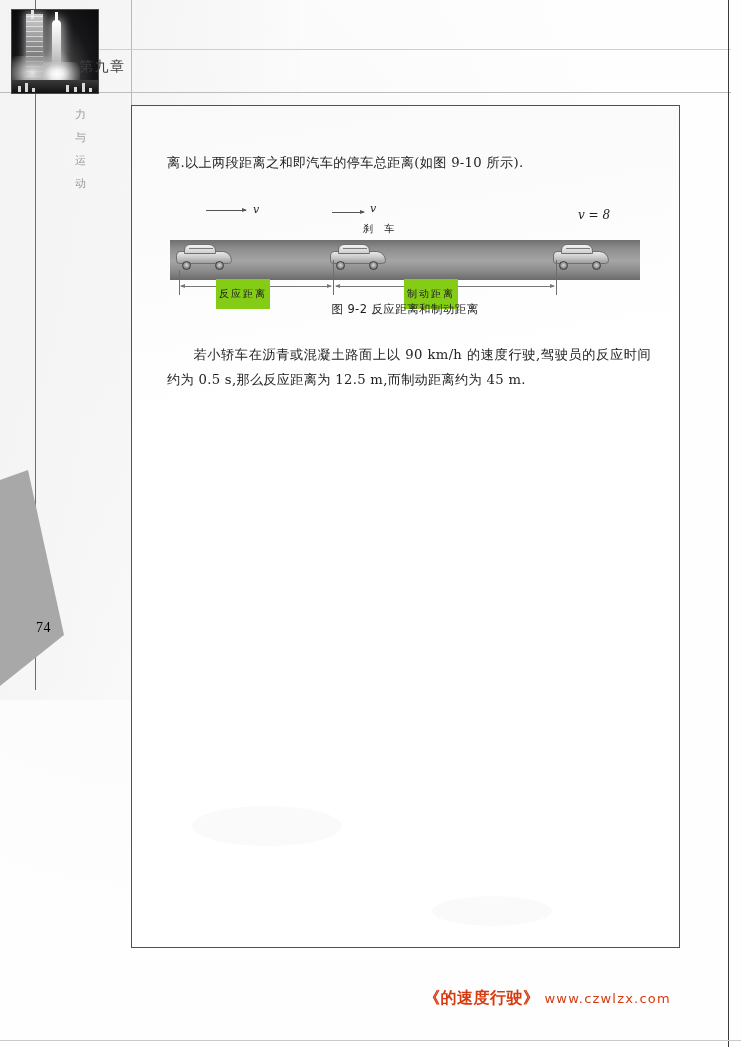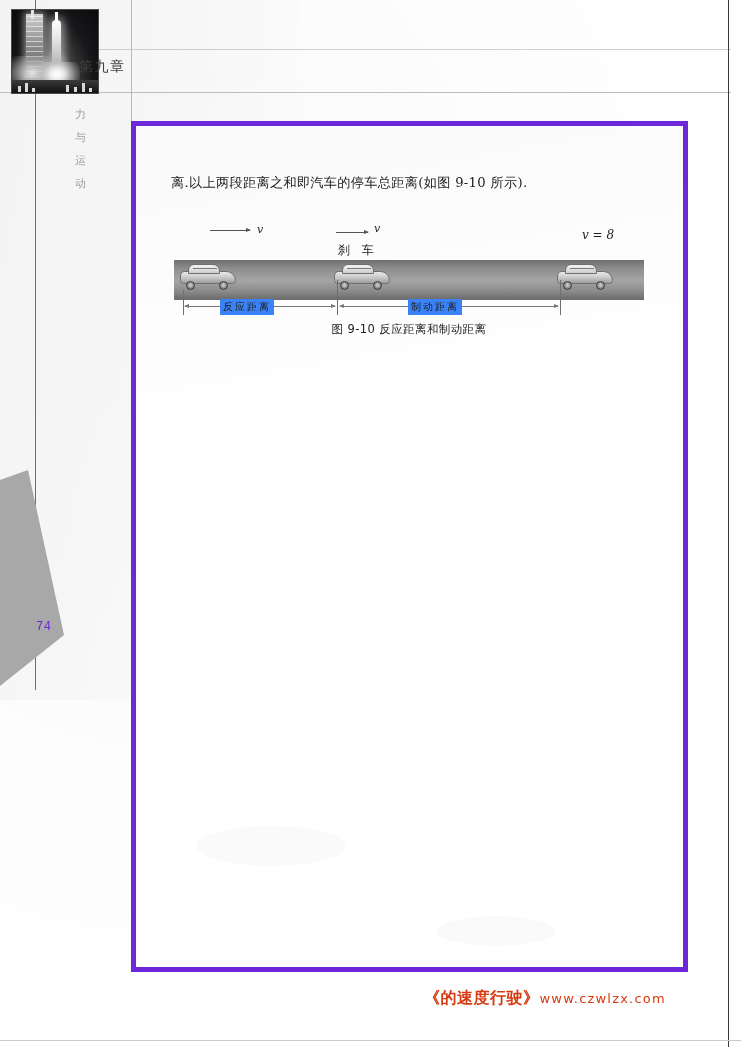--- a/index.html
+++ b/index.html
@@ -107,28 +107,28 @@
   .hdr-rule-a{position:absolute;left:97px;top:49px;width:634px;height:1px;background:#cfcfcf;}
   .hdr-rule-b{position:absolute;left:0px;top:92px;width:731px;height:1px;background:#bdbdbd;}
 
   
   .folio-shape{
     position:absolute;left:0px;top:470px;width:120px;height:225px;
   }
   .folio-shape svg{display:block;}
   .folio-number{
     position:absolute;left:36px;top:620px;
-    font-size:12px;color:#6d28d9;letter-spacing:.5px;
-    font-family:Liberation Mono, monospace;
+    font-size:14px;color:#000000;letter-spacing:.5px;
+    font-family:Liberation Serif, serif;
   }
 
   
   .content-frame{
-    position:absolute;left:131px;top:121px;width:547px;height:841px;
-    border:5px solid #6d28d9;
+    position:absolute;left:131px;top:105px;width:547px;height:841px;
+    border:1px solid #6d28d9;
     background:#ffffff;
   }
   .content-frame .inner-tint{
     position:absolute;inset:0;
     background:linear-gradient(170deg,rgba(248,248,248,.85) 0%, rgba(255,255,255,1) 35%);
     pointer-events:none;
   }
 
   
   .body-text{
@@ -191,57 +191,58 @@
   .vlabel{
     position:absolute;font-style:italic;font-size:11px;color:#1f1f1f;
     font-family:"DejaVu Serif","Liberation Serif",serif;
   }
   .varrow{position:absolute;height:1px;background:#555;}
   .varrow:after{
     content:"";position:absolute;right:-1px;top:-2.5px;
     border-left:5px solid #555;border-top:2.5px solid transparent;border-bottom:2.5px solid transparent;
   }
   .brake-label{
-    position:absolute;font-size:12px;color:#202020;letter-spacing:4px;
-    font-family:"DejaVu Sans","Liberation Sans",sans-serif;
+    position:absolute;font-size:10px;color:#202020;letter-spacing:4px;
+    font-family:"DejaVu Sans","Liberation Sans",sans-serif;
+    margin-left:29px;
   }
 
   
   .dim{position:absolute;height:1px;background:#777;}
   .dim:before{
     content:"";position:absolute;left:-1px;top:-2.5px;
     border-right:5px solid #777;border-top:2.5px solid transparent;border-bottom:2.5px solid transparent;
   }
   .dim:after{
     content:"";position:absolute;right:-1px;top:-2.5px;
     border-left:5px solid #777;border-top:2.5px solid transparent;border-bottom:2.5px solid transparent;
   }
   .dim-label{
     position:absolute;font-size:10px;color:#1e1e1e;letter-spacing:2px;
-    background:#3b82f6;padding:1px 3px;
+    background:#84cc16;padding:8px 3px;
     font-family:"DejaVu Sans","Liberation Sans",sans-serif;
   }
 
   .fig-caption{
     position:absolute;left:0;top:110px;width:502px;text-align:center;
     font-size:11.5px;color:#1d1d1d;letter-spacing:.4px;
     font-family:"DejaVu Sans","Liberation Sans",sans-serif;
   }
 
   
   .watermark{
     position:absolute;left:424px;top:988px;
     color:#d63a10;white-space:nowrap;
   }
   .wm-cn{
     font-size:16px;font-weight:bold;letter-spacing:.5px;
     font-family:"DejaVu Sans","Liberation Sans",sans-serif;
   }
   .wm-url{
-    font-size:13px;letter-spacing:1.2px;
+    font-size:13px;letter-spacing:1.2px;margin-left:5px;
     font-family:"DejaVu Sans","Liberation Sans",sans-serif;
   }
 
   
   .smudge{position:absolute;background:rgba(0,0,0,.018);border-radius:50%;}
 </style>
 </head>
 <body>
 
 <div id="page">
@@ -332,24 +333,25 @@
       <div class="vline" style="left:25px;top:78px;height:25px;"></div>
       <div class="vline" style="left:179px;top:68px;height:35px;"></div>
       <div class="vline" style="left:402px;top:68px;height:35px;"></div>
 
       <div class="dim" style="left:27px;top:94px;width:150px;"></div>
       <div class="dim-label" style="left:62px;top:87px;">反应距离</div>
 
       <div class="dim" style="left:182px;top:94px;width:218px;"></div>
       <div class="dim-label" style="left:250px;top:87px;">制动距离</div>
 
-      <div class="fig-caption">图 9-10 反应距离和制动距离</div>
+      <div class="fig-caption">图 9-2 反应距离和制动距离</div>
     </div>
 
     <div class="para-block">
+      <p class="mathy">若小轿车在沥青或混凝土路面上以 90 km/h 的速度行驶,驾驶员的反应时间约为 0.5 s,那么反应距离为 12.5 m,而制动距离约为 45 m.</p>
     </div>
 
     <div class="smudge" style="left:60px;top:700px;width:150px;height:40px;"></div>
     <div class="smudge" style="left:300px;top:790px;width:120px;height:30px;"></div>
   </div>
 
   <div class="watermark">
     <span class="wm-cn">《的速度行驶》</span><span class="wm-url">www.czwlzx.com</span>
   </div>
 

